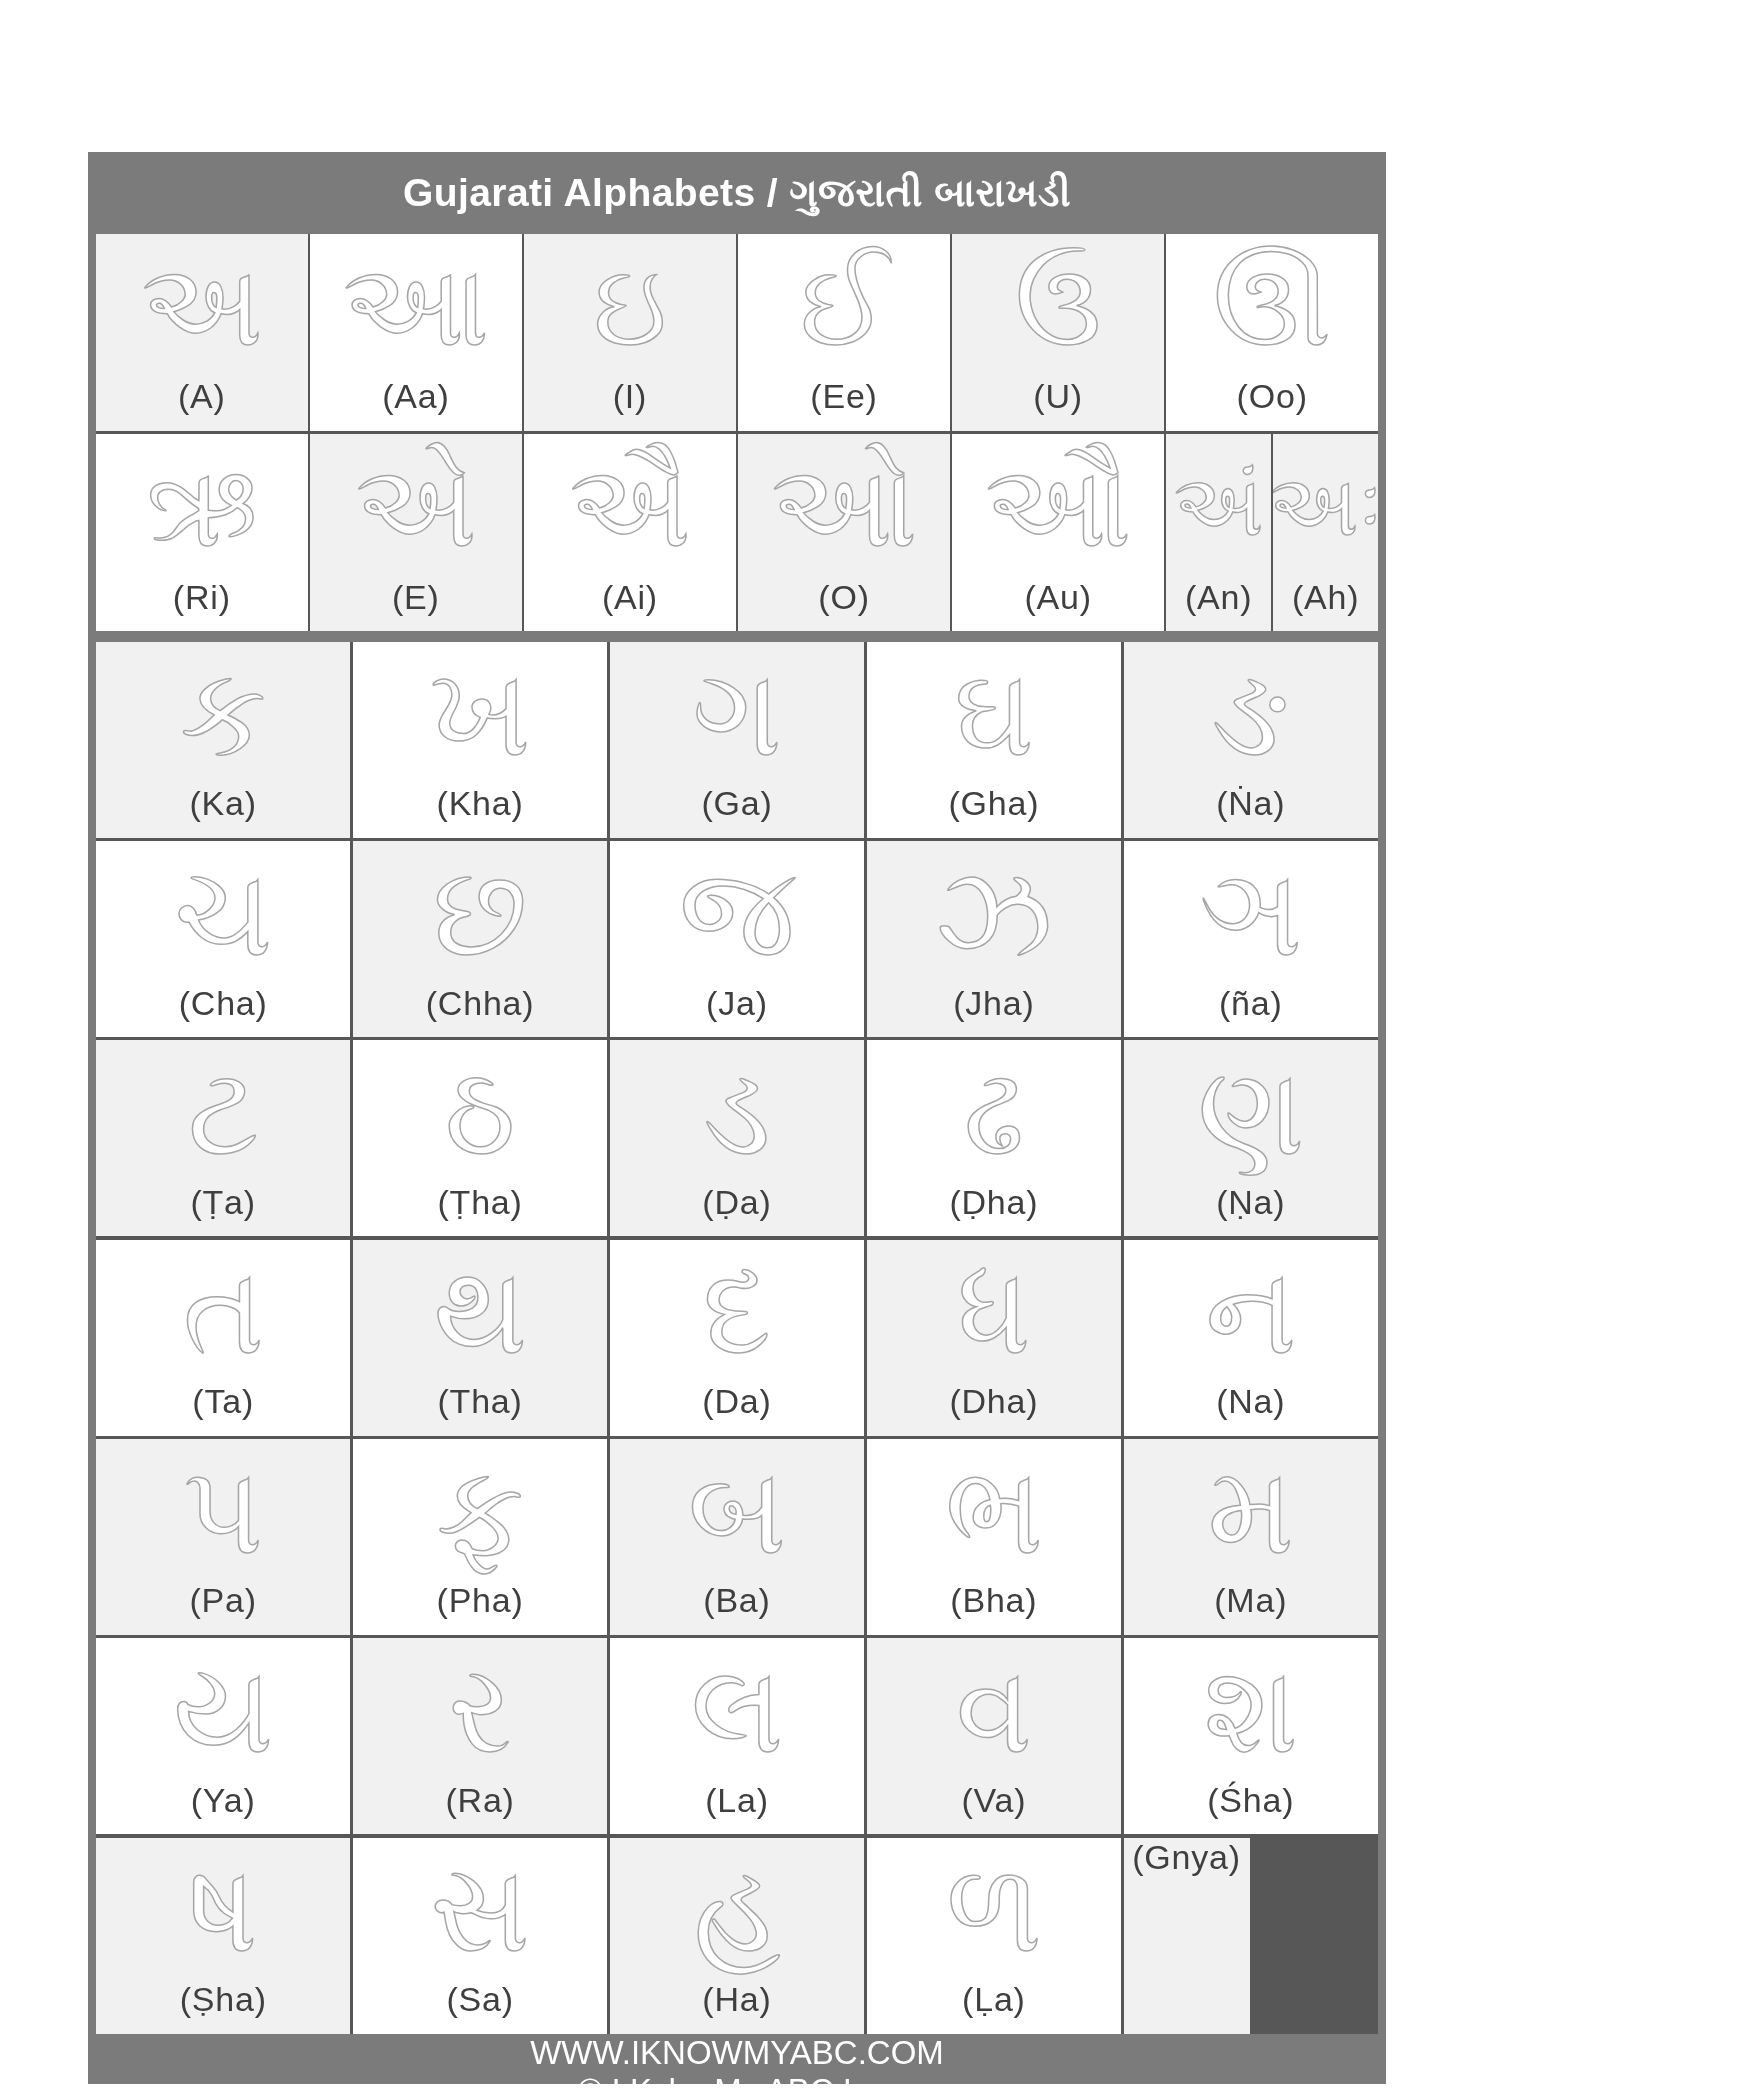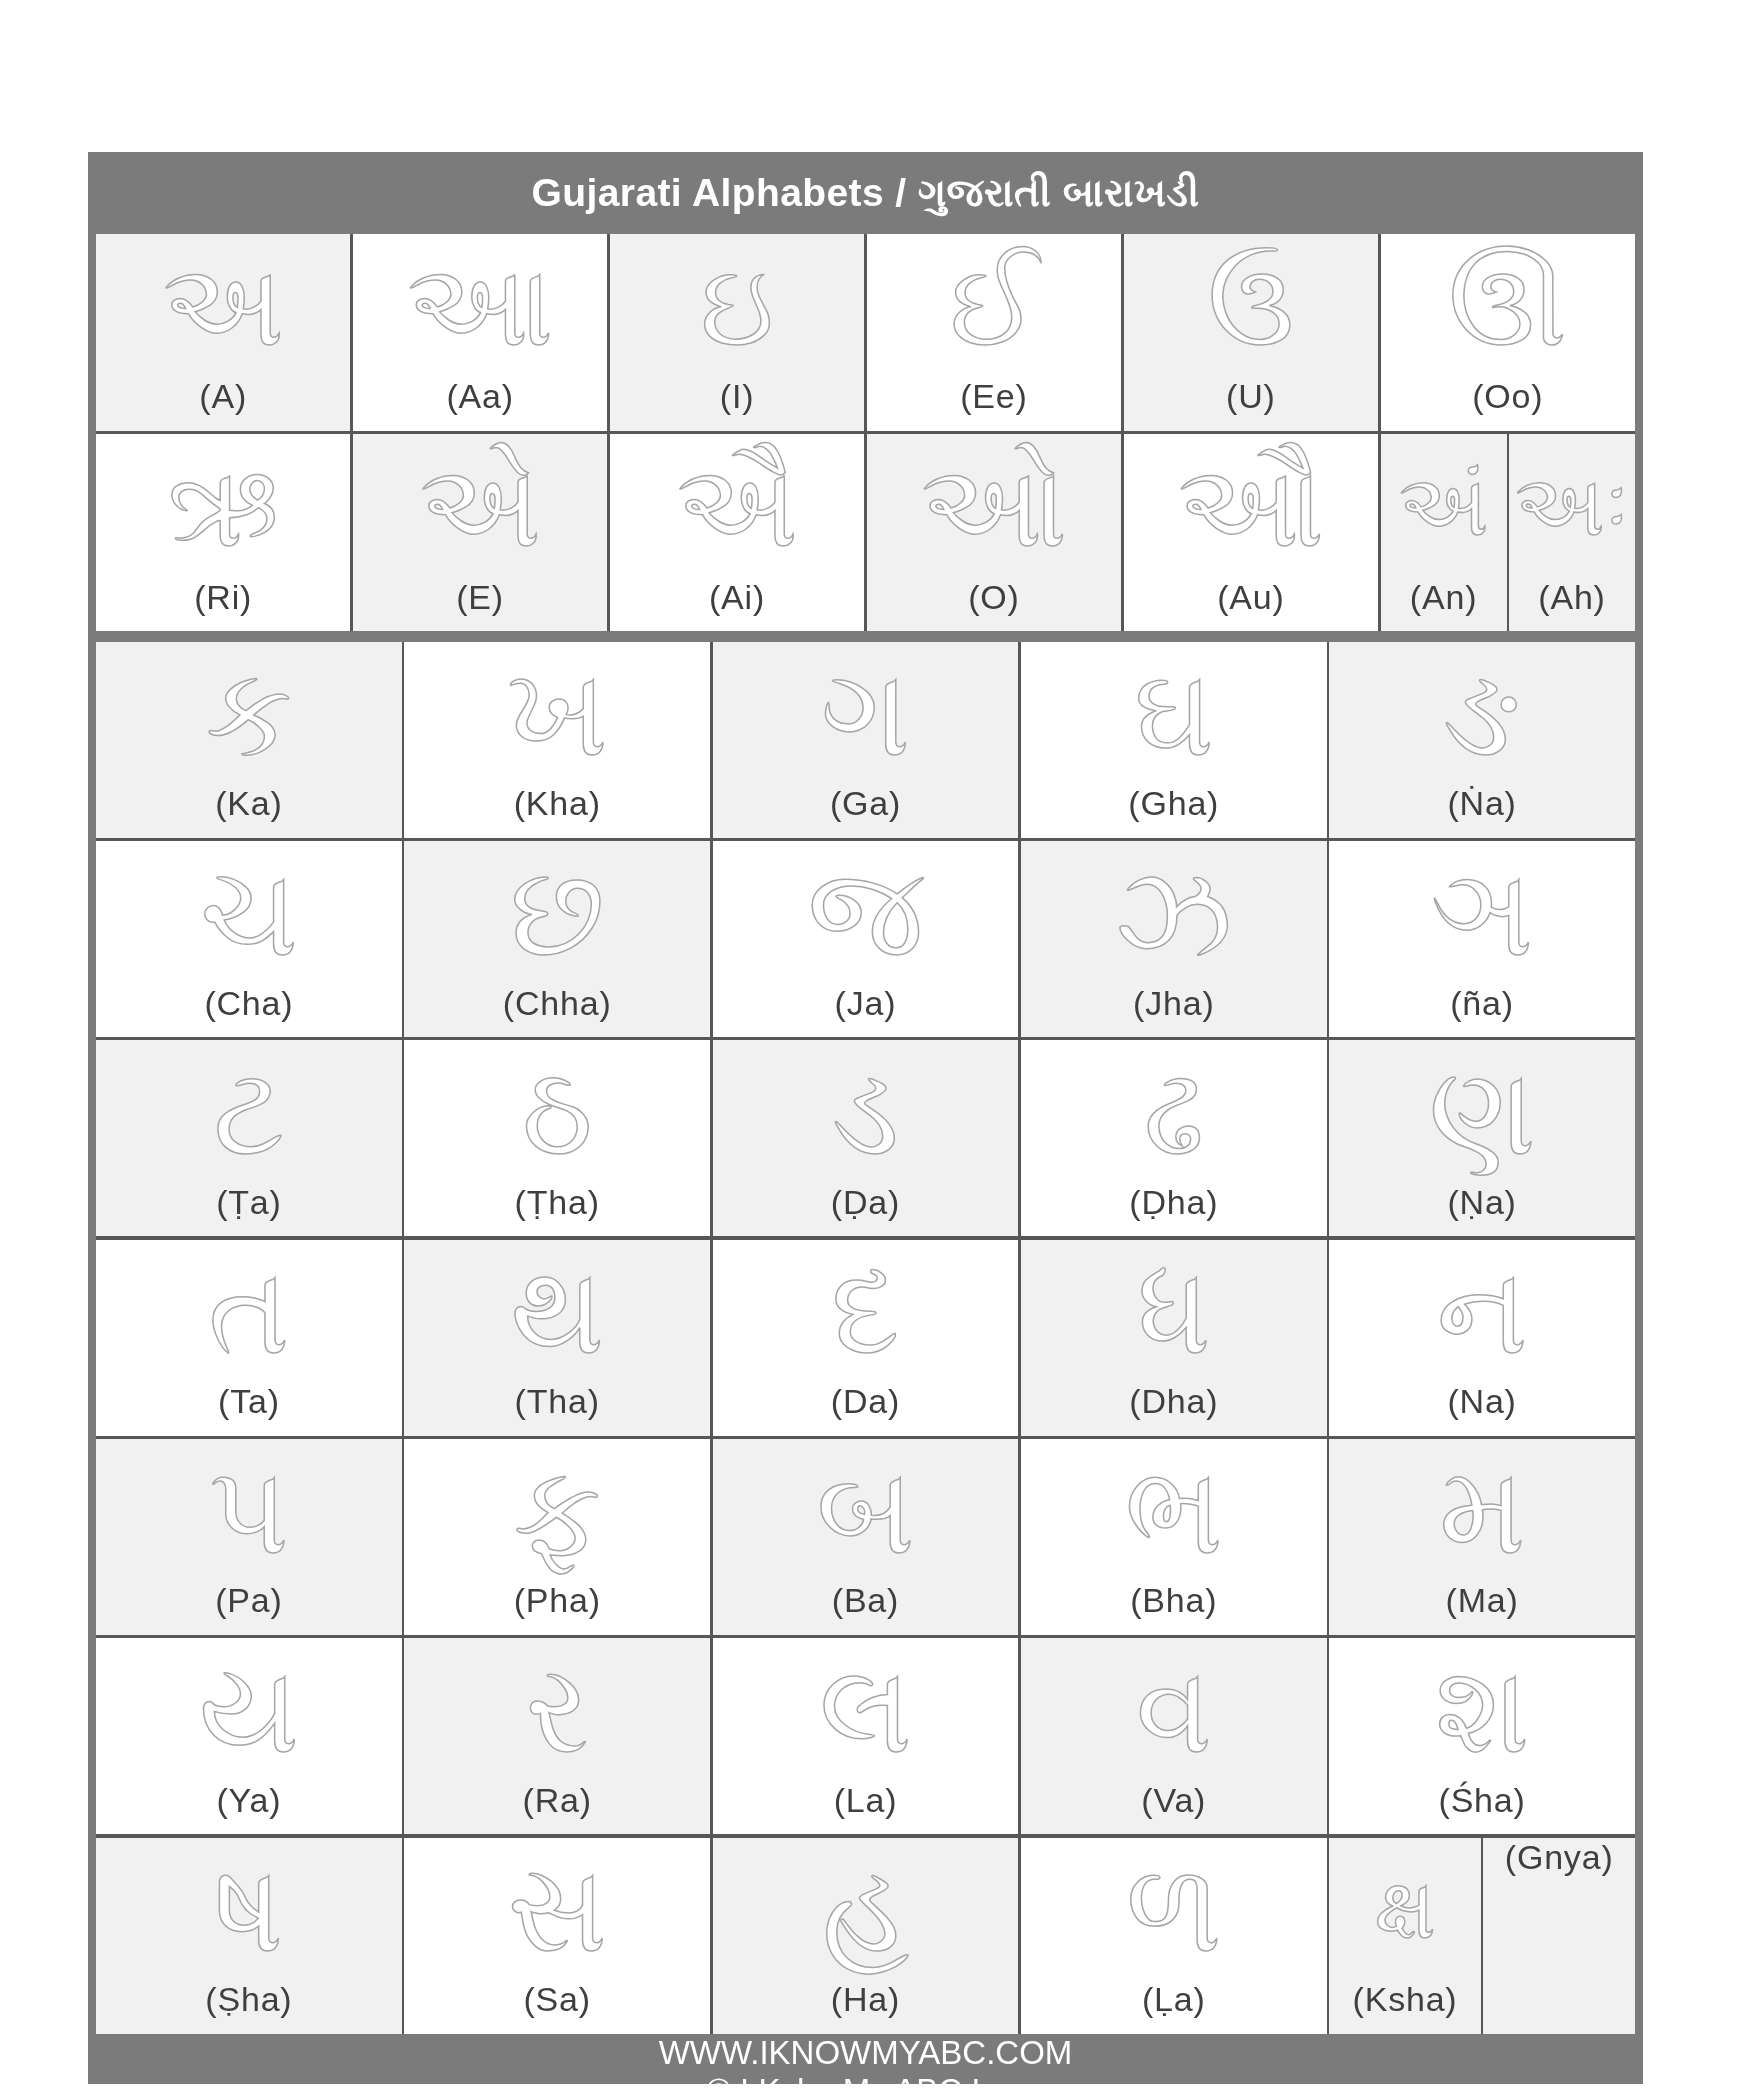--- a/index.html
+++ b/index.html
@@ -1,21 +1,21 @@
 <!DOCTYPE html>
 <html style="font-size:13px"><head>
 <meta charset="utf-8">
 <style>
   html,body { margin:0; padding:0; }
   body {
     width:1739px; height:2095px; background:#ffffff; position:relative;
     font-family:"Liberation Sans","DejaVu Sans",sans-serif;
     overflow:hidden;
   }
-  .chart { position:absolute; left:88px; top:152px; width:1555px; }
+  .chart { position:absolute; left:88px; top:152px; width:1298px; }
 
   .chart-header {
     height:82px; background:#7b7b7b;
     display:flex; align-items:center; justify-content:center;
   }
   .chart-title { color:#ffffff; font-size:39px; font-weight:bold; letter-spacing:0.4px; }
 
   .chart-body { border-left:8.2px solid #7b7b7b; border-right:8.2px solid #7b7b7b; }
 
   .grid { display:grid; background:#575757; column-gap:2.5px; row-gap:3.3px; }
@@ -335,26 +335,20 @@
           <div class="glyph">
             <span>હ</span>
           </div>
           <div class="label">(Ha)</div>
         </div>
         <div class="cell white">
           <div class="glyph">
             <span>ળ</span>
           </div>
           <div class="label">(Ḷa)</div>
-        </div>
-        <div class="cell gray half">
-          <div class="glyph">
-            <span>ક્ષ</span>
-          </div>
-          <div class="label">(Ksha)</div>
         </div>
         <div class="cell gray half">
           <div class="label">(Gnya)</div>
         </div>
       </div>
   </div>
   <div class="chart-footer">
     <span>WWW.IKNOWMYABC.COM</span>
     <span>© I Ksha My ABC Inc.</span>
   </div>

